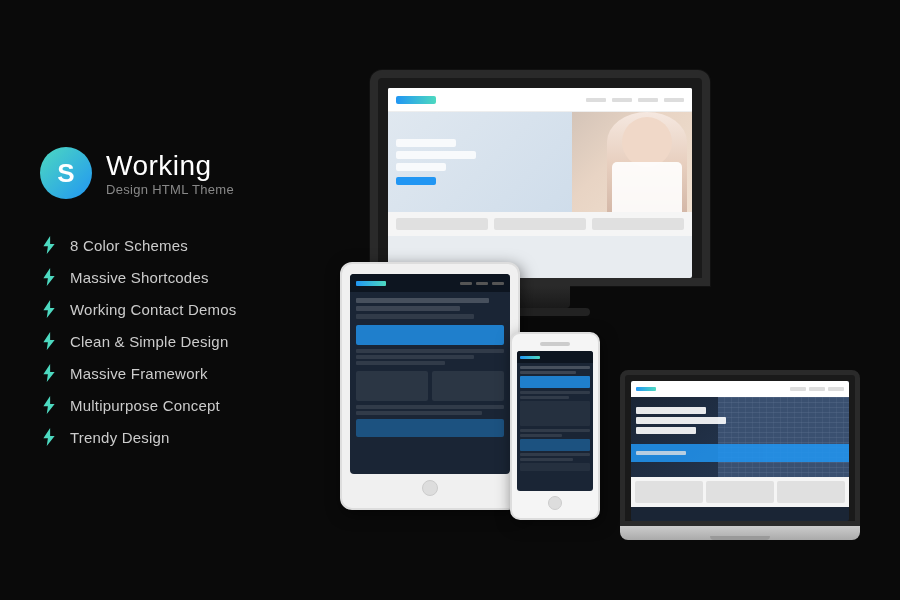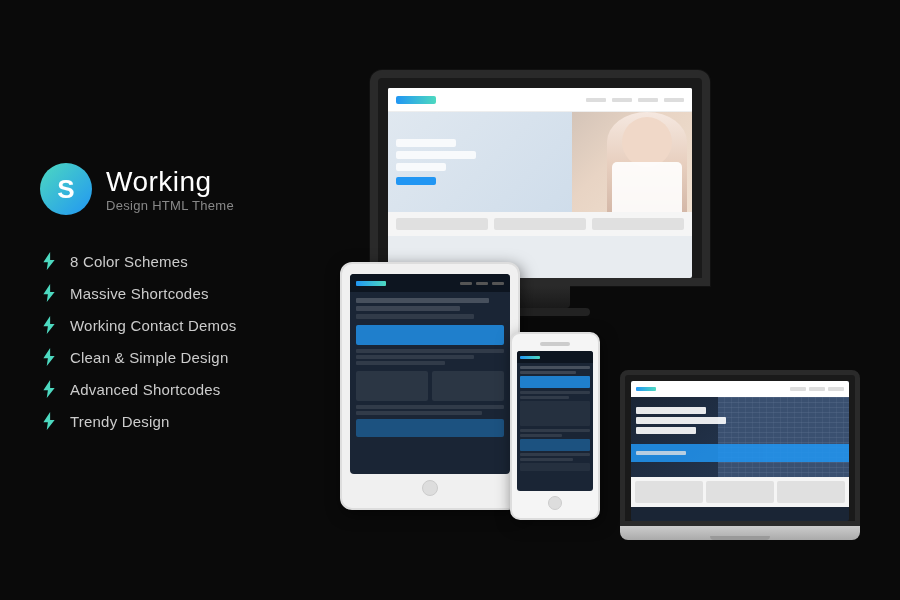--- a/index.html
+++ b/index.html
@@ -494,21 +494,29 @@
     </svg>
           </span>
           <span class="feature-label">Clean &amp; Simple Design</span>
         </li>
         <li class="feature-item">
           <span class="bolt-icon">
             <svg viewBox="0 0 10 16" fill="none" xmlns="http://www.w3.org/2000/svg">
       <path d="M6 0L0 9h4l-1 7 7-9H6z" fill="#4dd9c0"></path>
     </svg>
           </span>
-          <span class="feature-label">Advanced Shortcodes</span>
+          <span class="feature-label">Massive Framework</span>
+        </li>
+        <li class="feature-item">
+          <span class="bolt-icon">
+            <svg viewBox="0 0 10 16" fill="none" xmlns="http://www.w3.org/2000/svg">
+      <path d="M6 0L0 9h4l-1 7 7-9H6z" fill="#4dd9c0"></path>
+    </svg>
+          </span>
+          <span class="feature-label">Multipurpose Concept</span>
         </li>
         <li class="feature-item">
           <span class="bolt-icon">
             <svg viewBox="0 0 10 16" fill="none" xmlns="http://www.w3.org/2000/svg">
       <path d="M6 0L0 9h4l-1 7 7-9H6z" fill="#4dd9c0"></path>
     </svg>
           </span>
           <span class="feature-label">Trendy Design</span>
         </li>
       </ul>

